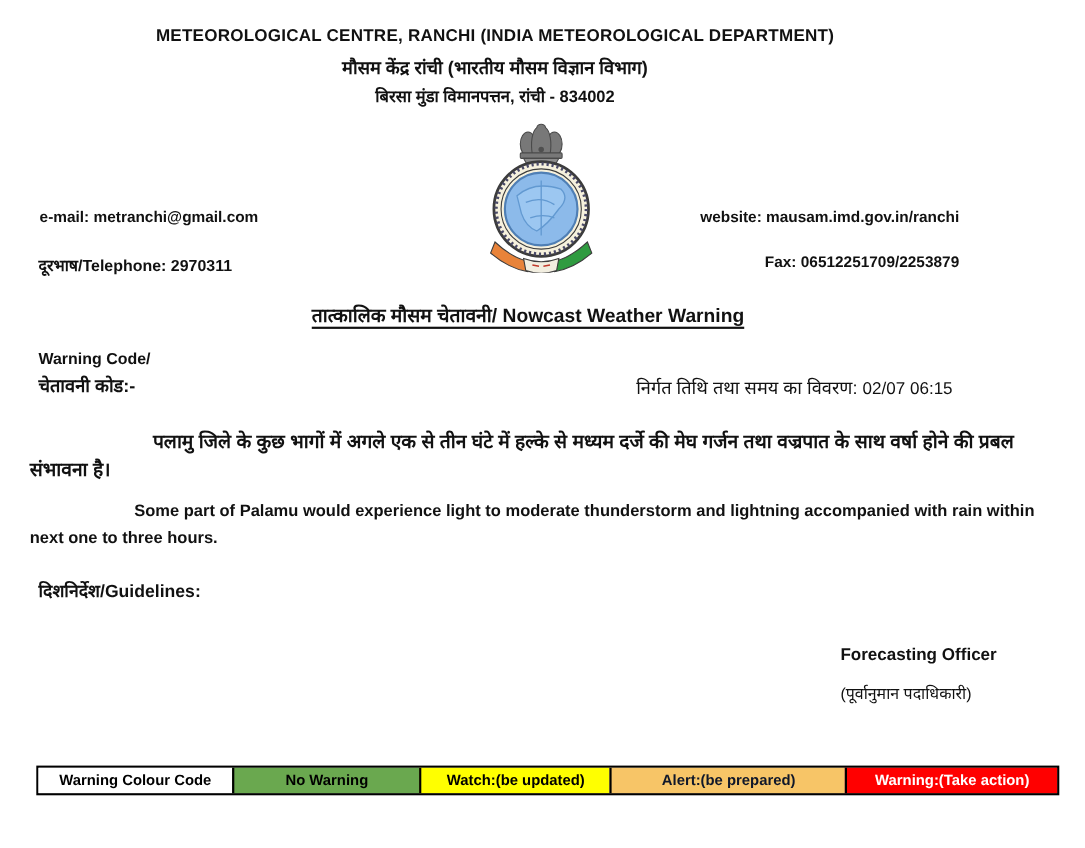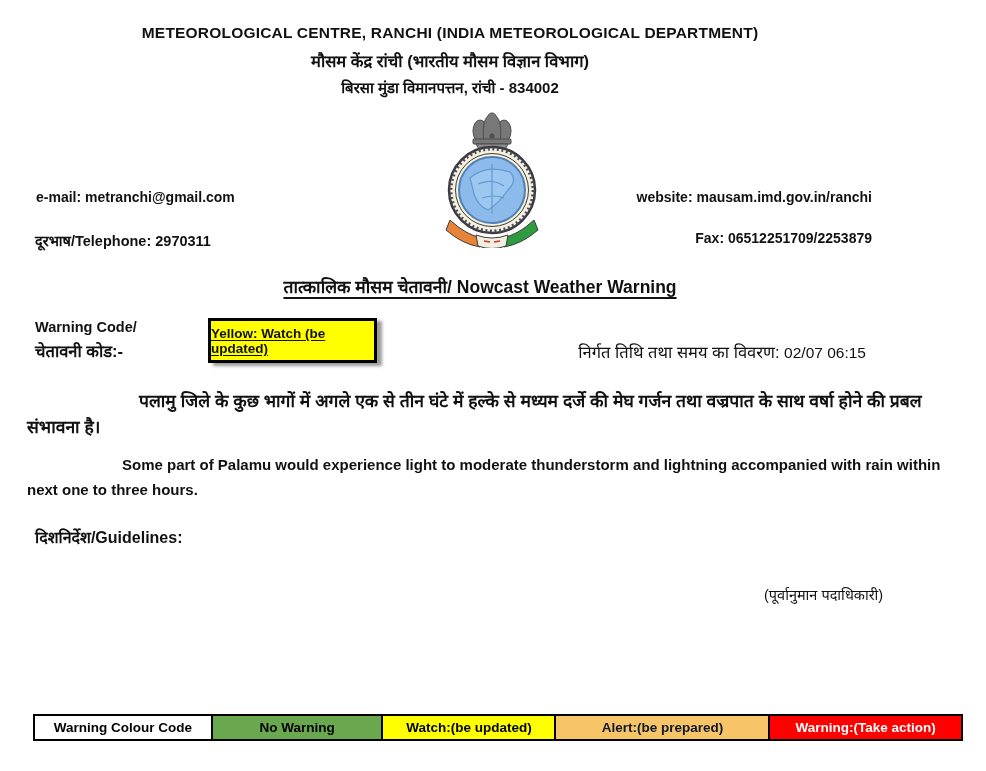--- a/index.html
+++ b/index.html
@@ -69,25 +69,25 @@
     font-size:17.5px; line-height:25px; font-weight:bold;
   }
   .highlight-para .hl {
     padding:2px 1px;
     -webkit-box-decoration-break:clone; box-decoration-break:clone;
   }
 
   
   .signature { margin-top:40px; margin-left:764px; line-height:1; }
   .signature .s-en { font-size:15.5px; font-weight:bold; }
-  .signature .s-hi { font-size:14.5px; margin-top:8px; }
+  .signature .s-hi { font-size:14.5px; margin-top:20px; }
 
   
   .color-table {
-    position:absolute; top:714px; left:33px; width:930px; height:27px;
+    position:absolute; top:696px; left:33px; width:930px; height:27px;
     display:flex; border:2px solid #000; background:#fff;
   }
   .cc-cell {
     display:flex; align-items:center; justify-content:center;
     font-size:13.5px; font-weight:bold; border-left:2px solid #000;
     white-space:nowrap; overflow:hidden;
   }
   .cc-cell:first-child { border-left:none; }
   .cc-0 { width:19.0%; }
   .cc-1 { width:18.4%; }
@@ -150,35 +150,33 @@
     <span class="right">Fax: 06512251709/2253879</span>
   </div>
 
   <div class="doc-title">तात्कालिक मौसम चेतावनी/ Nowcast Weather Warning</div>
 
   <div class="warning-row">
     <div class="wc-label">
       <div class="en">Warning Code/</div>
       <div class="hi">चेतावनी कोड:-</div>
     </div>
-    <div class="wc-box" style="background-color: rgb(255, 255, 0);">
-      <span class="wc-text">Yellow: Watch (be updated)</span>
-    </div>
     <div class="issue-line">
       <span>निर्गत तिथि तथा समय का विवरण: </span><span class="dt">02/07 06:15</span>
     </div>
   </div>
 
   <p class="hindi-para">पलामु जिले के कुछ भागों में अगले एक से तीन  घंटे में हल्के से मध्यम दर्जे की मेघ गर्जन तथा वज्रपात के साथ वर्षा होने की प्रबल संभावना है।</p>
   <p class="english-para">Some part of Palamu would experience light to moderate thunderstorm and lightning accompanied with rain within next one to three hours.</p>
 
   <div class="guidelines-heading">दिशनिर्देश/Guidelines:</div>
 
 
   <div class="signature">
+    <div class="s-en">Forecasting Officer</div>
     <div class="s-hi">(पूर्वानुमान पदाधिकारी)</div>
   </div>
 
   <div class="color-table">
     <div class="cc-cell cc-0" style="background-color: rgb(255, 255, 255); color: rgb(0, 0, 0);">Warning Colour Code</div>
     <div class="cc-cell cc-1" style="background-color: rgb(106, 168, 79); color: rgb(0, 0, 0);">No Warning</div>
     <div class="cc-cell cc-2" style="background-color: rgb(255, 255, 0); color: rgb(0, 0, 0);">Watch:(be updated)</div>
     <div class="cc-cell cc-3" style="background-color: rgb(247, 197, 103); color: #0f172a;">Alert:(be prepared)</div>
     <div class="cc-cell cc-4" style="background-color: rgb(255, 0, 0); color: rgb(255, 255, 255);">Warning:(Take action)</div>
   </div>

